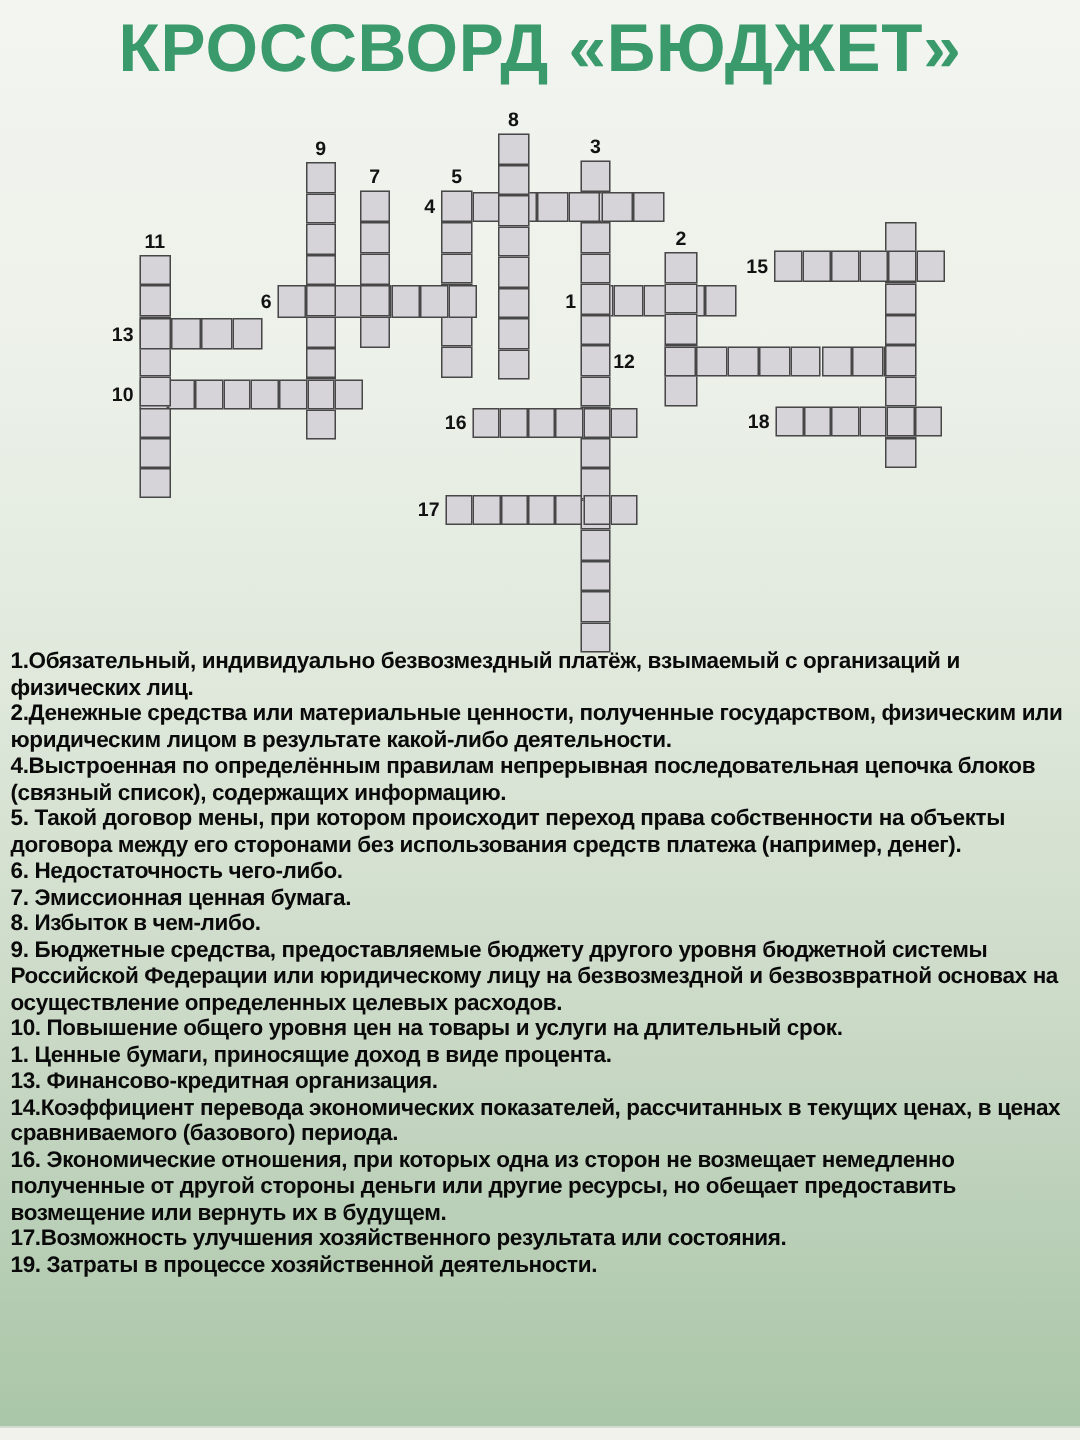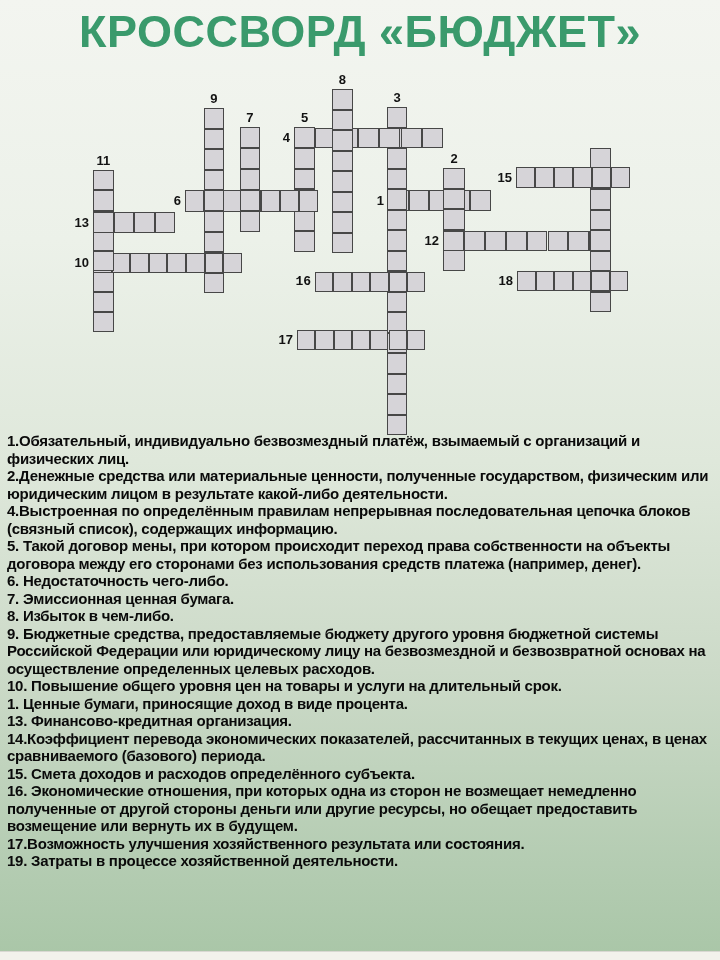--- a/index.html
+++ b/index.html
@@ -129,21 +129,21 @@
     <div class="cell" style="background: rgb(214, 212, 216); border-color: rgb(71, 71, 71); left: 223.2px; top: 253px; width: 18.6px; height: 19.5px;"></div>
     <div class="num v" style="left: 89.25px; top: 153px;">11</div>
     <div class="cell" style="background: rgb(214, 212, 216); border-color: rgb(71, 71, 71); left: 93px; top: 170px; width: 20.5px; height: 20.3px;"></div>
     <div class="cell" style="background: rgb(214, 212, 216); border-color: rgb(71, 71, 71); left: 93px; top: 190.3px; width: 20.5px; height: 20.3px;"></div>
     <div class="cell" style="background: rgb(214, 212, 216); border-color: rgb(71, 71, 71); left: 93px; top: 210.6px; width: 20.5px; height: 20.3px;"></div>
     <div class="cell" style="background: rgb(214, 212, 216); border-color: rgb(71, 71, 71); left: 93px; top: 230.9px; width: 20.5px; height: 20.3px;"></div>
     <div class="cell" style="background: rgb(214, 212, 216); border-color: rgb(71, 71, 71); left: 93px; top: 251.2px; width: 20.5px; height: 20.3px;"></div>
     <div class="cell" style="background: rgb(214, 212, 216); border-color: rgb(71, 71, 71); left: 93px; top: 271.5px; width: 20.5px; height: 20.3px;"></div>
     <div class="cell" style="background: rgb(214, 212, 216); border-color: rgb(71, 71, 71); left: 93px; top: 291.8px; width: 20.5px; height: 20.3px;"></div>
     <div class="cell" style="background: rgb(214, 212, 216); border-color: rgb(71, 71, 71); left: 93px; top: 312.1px; width: 20.5px; height: 20.3px;"></div>
-    <div class="num h" style="left: 415px; top: 233px;">12</div>
+    <div class="num h" style="left: 404px; top: 233px; text-align: center;">12</div>
     <div class="cell" style="background: rgb(214, 212, 216); border-color: rgb(71, 71, 71); left: 443px; top: 231px; width: 20.9px; height: 20px;"></div>
     <div class="cell" style="background: rgb(214, 212, 216); border-color: rgb(71, 71, 71); left: 463.9px; top: 231px; width: 20.9px; height: 20px;"></div>
     <div class="cell" style="background: rgb(214, 212, 216); border-color: rgb(71, 71, 71); left: 484.8px; top: 231px; width: 20.9px; height: 20px;"></div>
     <div class="cell" style="background: rgb(214, 212, 216); border-color: rgb(71, 71, 71); left: 505.7px; top: 231px; width: 20.9px; height: 20px;"></div>
     <div class="cell" style="background: rgb(214, 212, 216); border-color: rgb(71, 71, 71); left: 526.6px; top: 231px; width: 20.9px; height: 20px;"></div>
     <div class="cell" style="background: rgb(214, 212, 216); border-color: rgb(71, 71, 71); left: 547.5px; top: 231px; width: 20.9px; height: 20px;"></div>
     <div class="cell" style="background: rgb(214, 212, 216); border-color: rgb(71, 71, 71); left: 568.4px; top: 231px; width: 20.9px; height: 20px;"></div>
     <div class="cell" style="background: rgb(214, 212, 216); border-color: rgb(71, 71, 71); left: 589.3px; top: 231px; width: 20.9px; height: 20px;"></div>
     <div class="num h" style="left: 65px; top: 214.5px;">13</div>
     <div class="cell" style="background: rgb(214, 212, 216); border-color: rgb(71, 71, 71); left: 93px; top: 212px; width: 20.5px; height: 21px;"></div>
@@ -159,21 +159,21 @@
     <div class="cell" style="background: rgb(214, 212, 216); border-color: rgb(71, 71, 71); left: 590px; top: 250.5px; width: 20.5px; height: 20.5px;"></div>
     <div class="cell" style="background: rgb(214, 212, 216); border-color: rgb(71, 71, 71); left: 590px; top: 271px; width: 20.5px; height: 20.5px;"></div>
     <div class="cell" style="background: rgb(214, 212, 216); border-color: rgb(71, 71, 71); left: 590px; top: 291.5px; width: 20.5px; height: 20.5px;"></div>
     <div class="num h" style="left: 488px; top: 169.5px;">15</div>
     <div class="cell" style="background: rgb(214, 212, 216); border-color: rgb(71, 71, 71); left: 516px; top: 167px; width: 19px; height: 21px;"></div>
     <div class="cell" style="background: rgb(214, 212, 216); border-color: rgb(71, 71, 71); left: 535px; top: 167px; width: 19px; height: 21px;"></div>
     <div class="cell" style="background: rgb(214, 212, 216); border-color: rgb(71, 71, 71); left: 554px; top: 167px; width: 19px; height: 21px;"></div>
     <div class="cell" style="background: rgb(214, 212, 216); border-color: rgb(71, 71, 71); left: 573px; top: 167px; width: 19px; height: 21px;"></div>
     <div class="cell" style="background: rgb(214, 212, 216); border-color: rgb(71, 71, 71); left: 592px; top: 167px; width: 19px; height: 21px;"></div>
     <div class="cell" style="background: rgb(214, 212, 216); border-color: rgb(71, 71, 71); left: 611px; top: 167px; width: 19px; height: 21px;"></div>
-    <div class="num h" style="left: 287px; top: 274px; font-family: Liberation Mono, monospace;">16</div>
+    <div class="num h" style="left: 287px; top: 274px;">16</div>
     <div class="cell" style="background: rgb(214, 212, 216); border-color: rgb(71, 71, 71); left: 315px; top: 272px; width: 18.4px; height: 20px;"></div>
     <div class="cell" style="background: rgb(214, 212, 216); border-color: rgb(71, 71, 71); left: 333.4px; top: 272px; width: 18.4px; height: 20px;"></div>
     <div class="cell" style="background: rgb(214, 212, 216); border-color: rgb(71, 71, 71); left: 351.8px; top: 272px; width: 18.4px; height: 20px;"></div>
     <div class="cell" style="background: rgb(214, 212, 216); border-color: rgb(71, 71, 71); left: 370.2px; top: 272px; width: 18.4px; height: 20px;"></div>
     <div class="cell" style="background: rgb(214, 212, 216); border-color: rgb(71, 71, 71); left: 388.6px; top: 272px; width: 18.4px; height: 20px;"></div>
     <div class="cell" style="background: rgb(214, 212, 216); border-color: rgb(71, 71, 71); left: 407px; top: 272px; width: 18.4px; height: 20px;"></div>
     <div class="num h" style="left: 269px; top: 332px;">17</div>
     <div class="cell" style="background: rgb(214, 212, 216); border-color: rgb(71, 71, 71); left: 297px; top: 330px; width: 18.3px; height: 20px;"></div>
     <div class="cell" style="background: rgb(214, 212, 216); border-color: rgb(71, 71, 71); left: 315.3px; top: 330px; width: 18.3px; height: 20px;"></div>
     <div class="cell" style="background: rgb(214, 212, 216); border-color: rgb(71, 71, 71); left: 333.6px; top: 330px; width: 18.3px; height: 20px;"></div>
@@ -196,19 +196,18 @@
     <p>4.Выстроенная по определённым правилам непрерывная последовательная цепочка блоков (связный список), содержащих информацию.</p>
     <p>5. Такой договор мены, при котором происходит переход права собственности на объекты договора между его сторонами без использования средств платежа (например, денег).</p>
     <p>6. Недостаточность чего-либо.</p>
     <p>7. Эмиссионная ценная бумага.</p>
     <p>8. Избыток в чем-либо.</p>
     <p>9. Бюджетные средства, предоставляемые бюджету другого уровня бюджетной системы Российской Федерации или юридическому лицу на безвозмездной и безвозвратной основах на осуществление определенных целевых расходов.</p>
     <p>10. Повышение общего уровня цен на товары и услуги на длительный срок.</p>
     <p>1. Ценные бумаги, приносящие доход в виде процента.</p>
     <p>13. Финансово-кредитная организация.</p>
     <p>14.Коэффициент перевода экономических показателей, рассчитанных в текущих ценах, в ценах сравниваемого (базового) периода.</p>
-    <p>15. Смета доходов и расходов определённого субъекта.</p>
     <p>16. Экономические отношения, при которых одна из сторон не возмещает немедленно полученные от другой стороны деньги или другие ресурсы, но обещает предоставить возмещение или вернуть их в будущем.</p>
     <p>17.Возможность улучшения хозяйственного результата или состояния.</p>
     <p>19. Затраты в процессе хозяйственной деятельности.</p>
   </div>
 
 <div class="bottom-strip"></div>
 
 </body></html>

